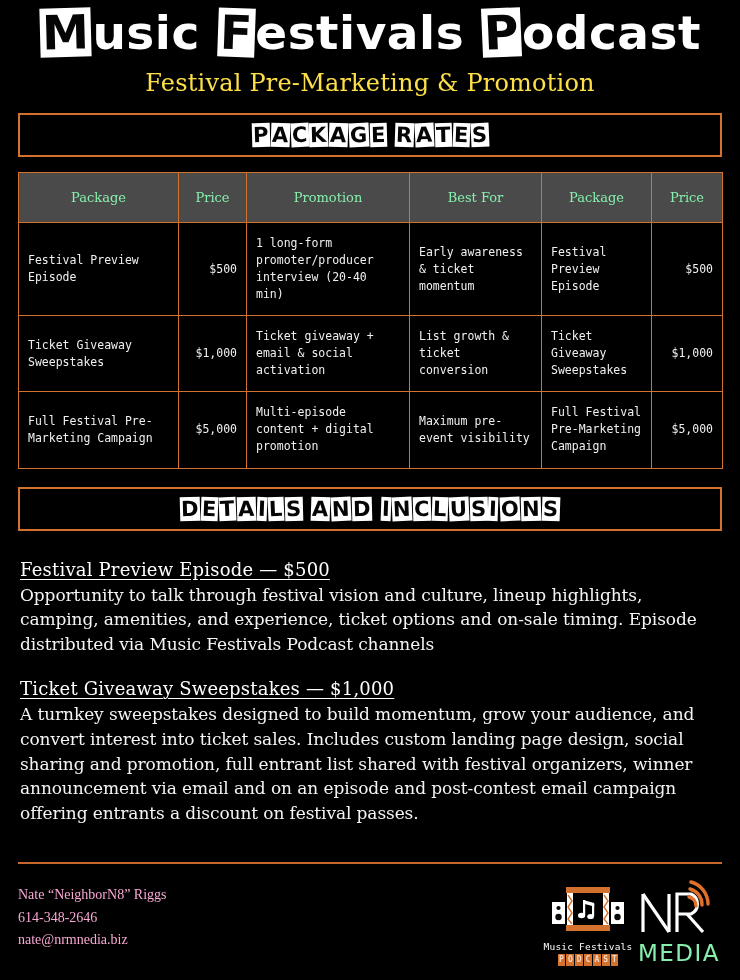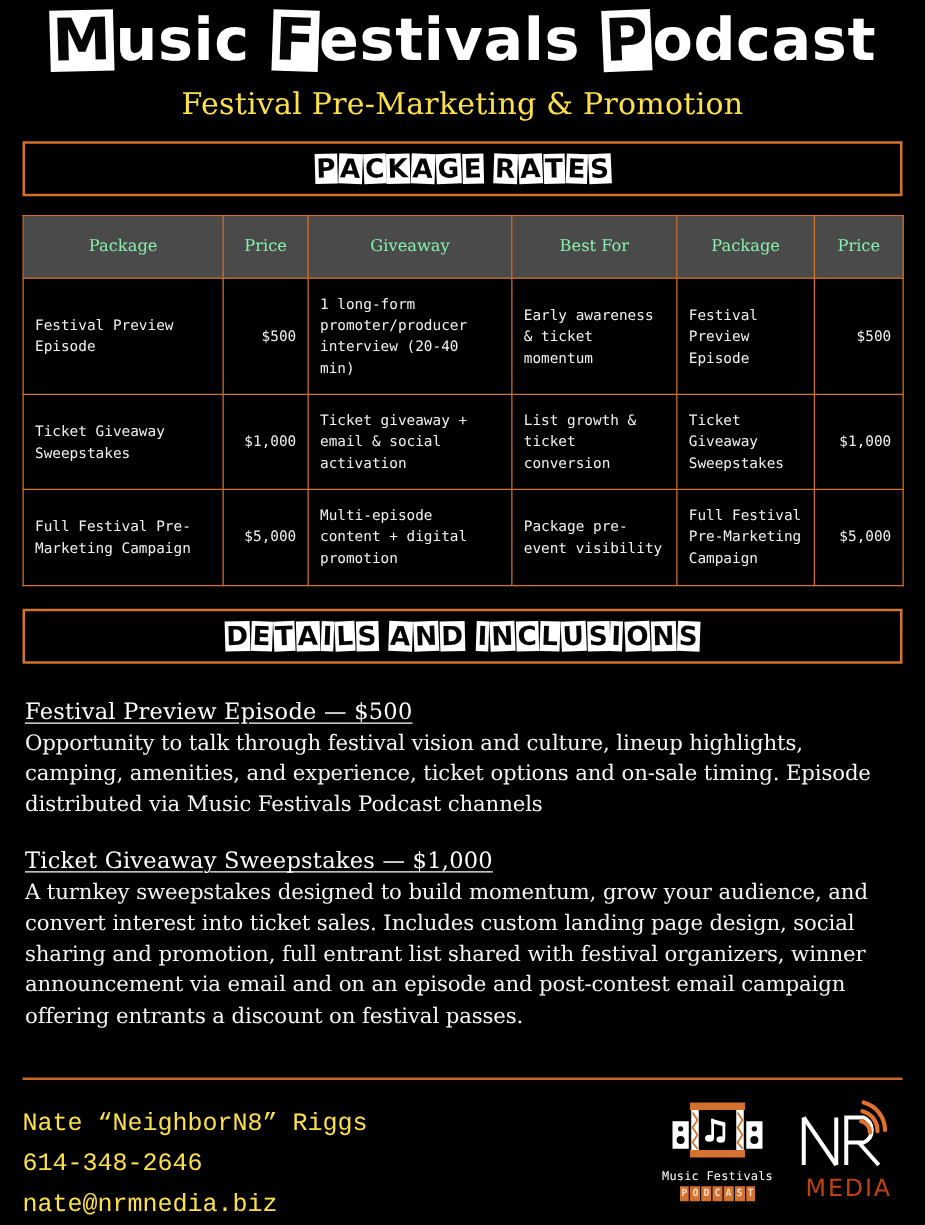--- a/index.html
+++ b/index.html
@@ -165,30 +165,29 @@
     right: 0;
     top: 878px;
     height: 102px;
     display: flex;
     align-items: flex-start;
     justify-content: space-between;
     padding: 0 18px;
     box-sizing: border-box;
   }
   .contact {
-    font-family: Liberation Mono, monospace;
-    font-size: 20px;
+    font-family: Liberation Serif, serif;
+    font-size: 14px;
     line-height: 1.62;
-    color: #fde047;
+    color: #f9a8d4;
     padding-top: 6px;
   }
   .logos {
     display: flex;
-    align-items: flex-start;
-    gap: 14px;
+    align-items: flex-end;
     padding-top: 2px;
   }
 
   
   .mf-logo {
     display: flex;
     flex-direction: column;
     align-items: center;
     width: 96px;
   }
@@ -218,23 +217,23 @@
 
   
   .nr-logo {
     display: flex;
     flex-direction: column;
     align-items: center;
     width: 86px;
   }
   .nr-media-word {
     font-family: "DejaVu Sans", sans-serif;
-    font-size: 19px;
+    font-size: 23px;
     letter-spacing: 1.5px;
-    color: #c2410c;
+    color: #86efac;
     margin-top: -2px;
   }
 </style>
 </head>
 <body>
 
 <div class="header">
   <h1 class="main-title">
     <span class="rn-cap">M</span>usic
     <span class="rn-cap tilt-a">F</span>estivals
@@ -256,21 +255,21 @@
         <col class="c-price">
         <col class="c-inc">
       <col class="c-best">
         <col class="c-pkg2">
         <col class="c-price2">
     </colgroup>
     <thead>
       <tr>
         <th>Package</th>
         <th>Price</th>
-        <th>Giveaway</th>
+        <th>Promotion</th>
         <th>Best For</th>
         <th>Package</th>
         <th>Price</th>
       </tr>
     </thead>
     <tbody>
       <tr>
         <td>Festival Preview Episode</td>
         <td class="price">$500</td>
         <td>1 long-form promoter/producer interview (20-40 min)</td>
@@ -283,21 +282,21 @@
         <td class="price">$1,000</td>
         <td>Ticket giveaway + email &amp; social activation</td>
         <td>List growth &amp; ticket conversion</td>
         <td>Ticket Giveaway Sweepstakes</td>
         <td class="price">$1,000</td>
       </tr>
       <tr>
         <td>Full Festival Pre-Marketing Campaign</td>
         <td class="price">$5,000</td>
         <td>Multi-episode content + digital promotion</td>
-        <td>Package pre-event visibility</td>
+        <td>Maximum pre-event visibility</td>
         <td>Full Festival Pre-Marketing Campaign</td>
         <td class="price">$5,000</td>
       </tr>
     </tbody>
   </table>
 </div>
 
 <div class="banner" style="margin-top:18px;">
   <div class="banner-text">
     <span class="bn-cap">D</span><span class="bn-cap tilt-a">E</span><span class="bn-cap tilt-b">T</span><span class="bn-cap">A</span><span class="bn-cap tilt-a">I</span><span class="bn-cap tilt-b">L</span><span class="bn-cap">S</span>&nbsp;<span class="bn-cap tilt-a">A</span><span class="bn-cap tilt-b">N</span><span class="bn-cap">D</span>&nbsp;<span class="bn-cap tilt-a">I</span><span class="bn-cap tilt-b">N</span><span class="bn-cap">C</span><span class="bn-cap tilt-a">L</span><span class="bn-cap tilt-b">U</span><span class="bn-cap">S</span><span class="bn-cap tilt-a">I</span><span class="bn-cap tilt-b">O</span><span class="bn-cap">N</span><span class="bn-cap tilt-a">S</span>

